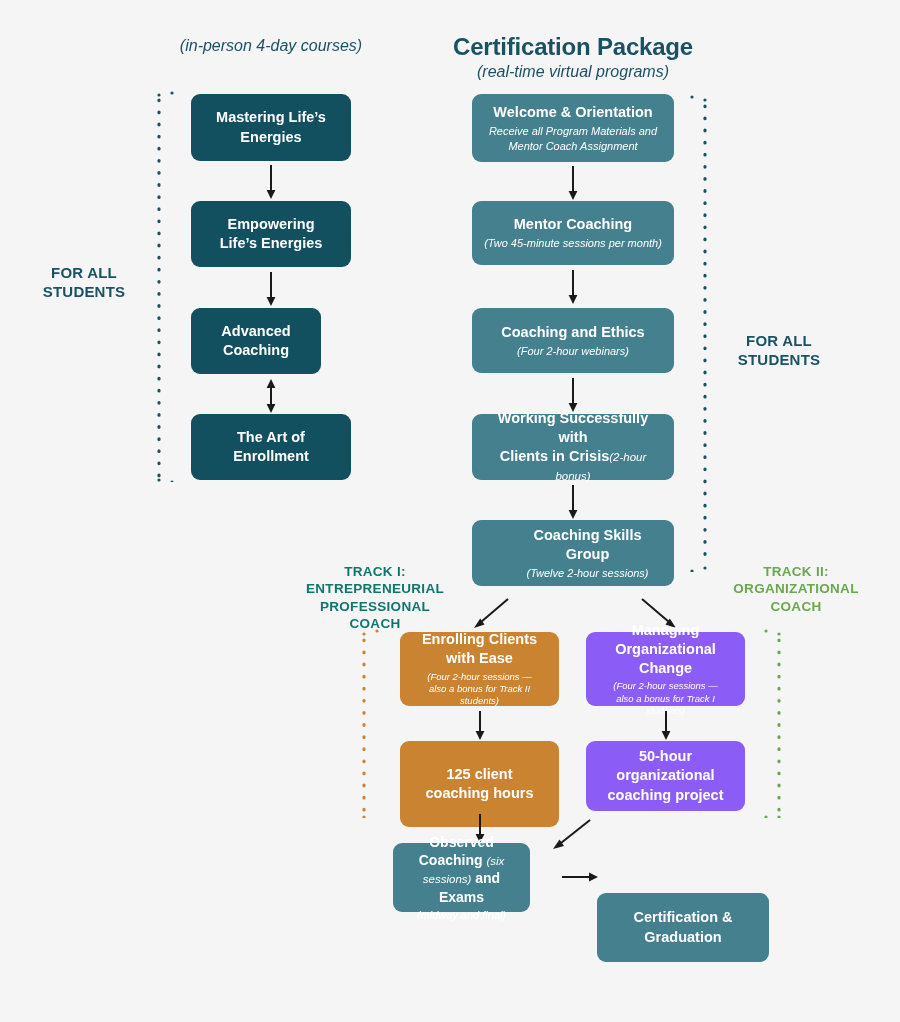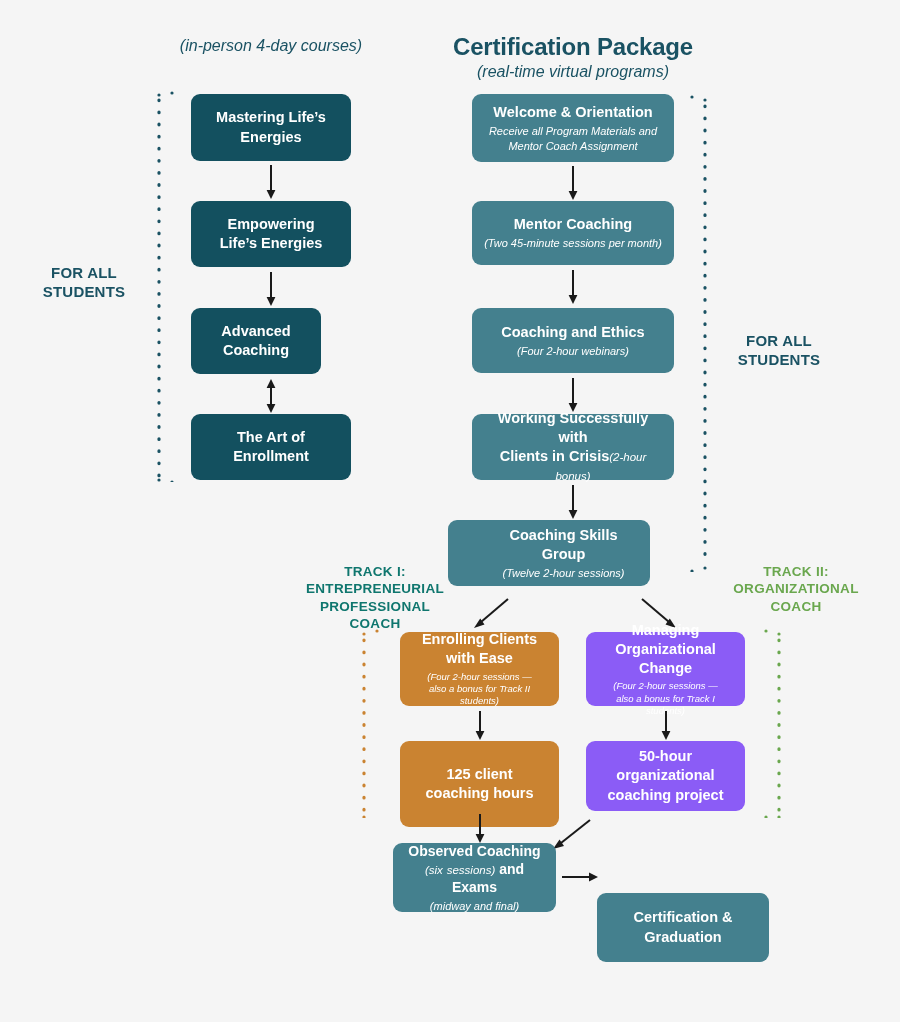--- a/index.html
+++ b/index.html
@@ -216,21 +216,21 @@
     </div>
   </div>
 
   <div class="arrow" style="left:564px;top:485px;">
     <svg width="18" height="35" viewBox="0 0 18 35">
       <line x1="9" y1="0" x2="9" y2="26" stroke="#1a1a1a" stroke-width="2"></line>
       <path d="M9 34 L4.6 25 L13.4 25 Z" fill="#1a1a1a"></path>
     </svg>
   </div>
 
-  <div class="box teal" style="left:448px;top:520px;width:202px;height:66px;padding-left:39px;">
+  <div class="box teal" style="left:472px;top:520px;width:202px;height:66px;padding-left:39px;">
     <div class="hd">Coaching Skills Group</div>
     <div class="note">(Twelve 2-hour sessions)</div>
   </div>
 
   <div class="arrow" style="left:470px;top:597px;">
     <svg width="44" height="32" viewBox="0 0 44 32">
       <line x1="38" y1="2" x2="11" y2="25" stroke="#1a1a1a" stroke-width="2"></line>
       <path d="M4 31 L14.5 27.5 L10.2 21.5 Z" fill="#1a1a1a"></path>
     </svg>
   </div>
@@ -299,21 +299,21 @@
     </svg>
   </div>
 
   <div class="arrow" style="left:548px;top:818px;">
     <svg width="48" height="32" viewBox="0 0 48 32">
       <line x1="42" y1="2" x2="13" y2="25" stroke="#1a1a1a" stroke-width="2"></line>
       <path d="M5 31 L16 28 L11.5 21.5 Z" fill="#1a1a1a"></path>
     </svg>
   </div>
 
-  <div class="box teal small" style="left:393px;top:843px;width:163px;height:69px;">
+  <div class="box teal small" style="left:393px;top:843px;width:137px;height:69px;">
     <div class="hd" style="line-height:1.3;">
       <span>Observed Coaching </span><span class="inline-note">(six</span>
       <span class="inline-note">sessions)</span><span> and Exams</span>
     </div>
     <div class="note">(midway and final)</div>
   </div>
 
   <div class="arrow" style="left:562px;top:868px;">
     <svg width="38" height="18" viewBox="0 0 38 18">
       <line x1="0" y1="9" x2="27" y2="9" stroke="#1a1a1a" stroke-width="2"></line>

